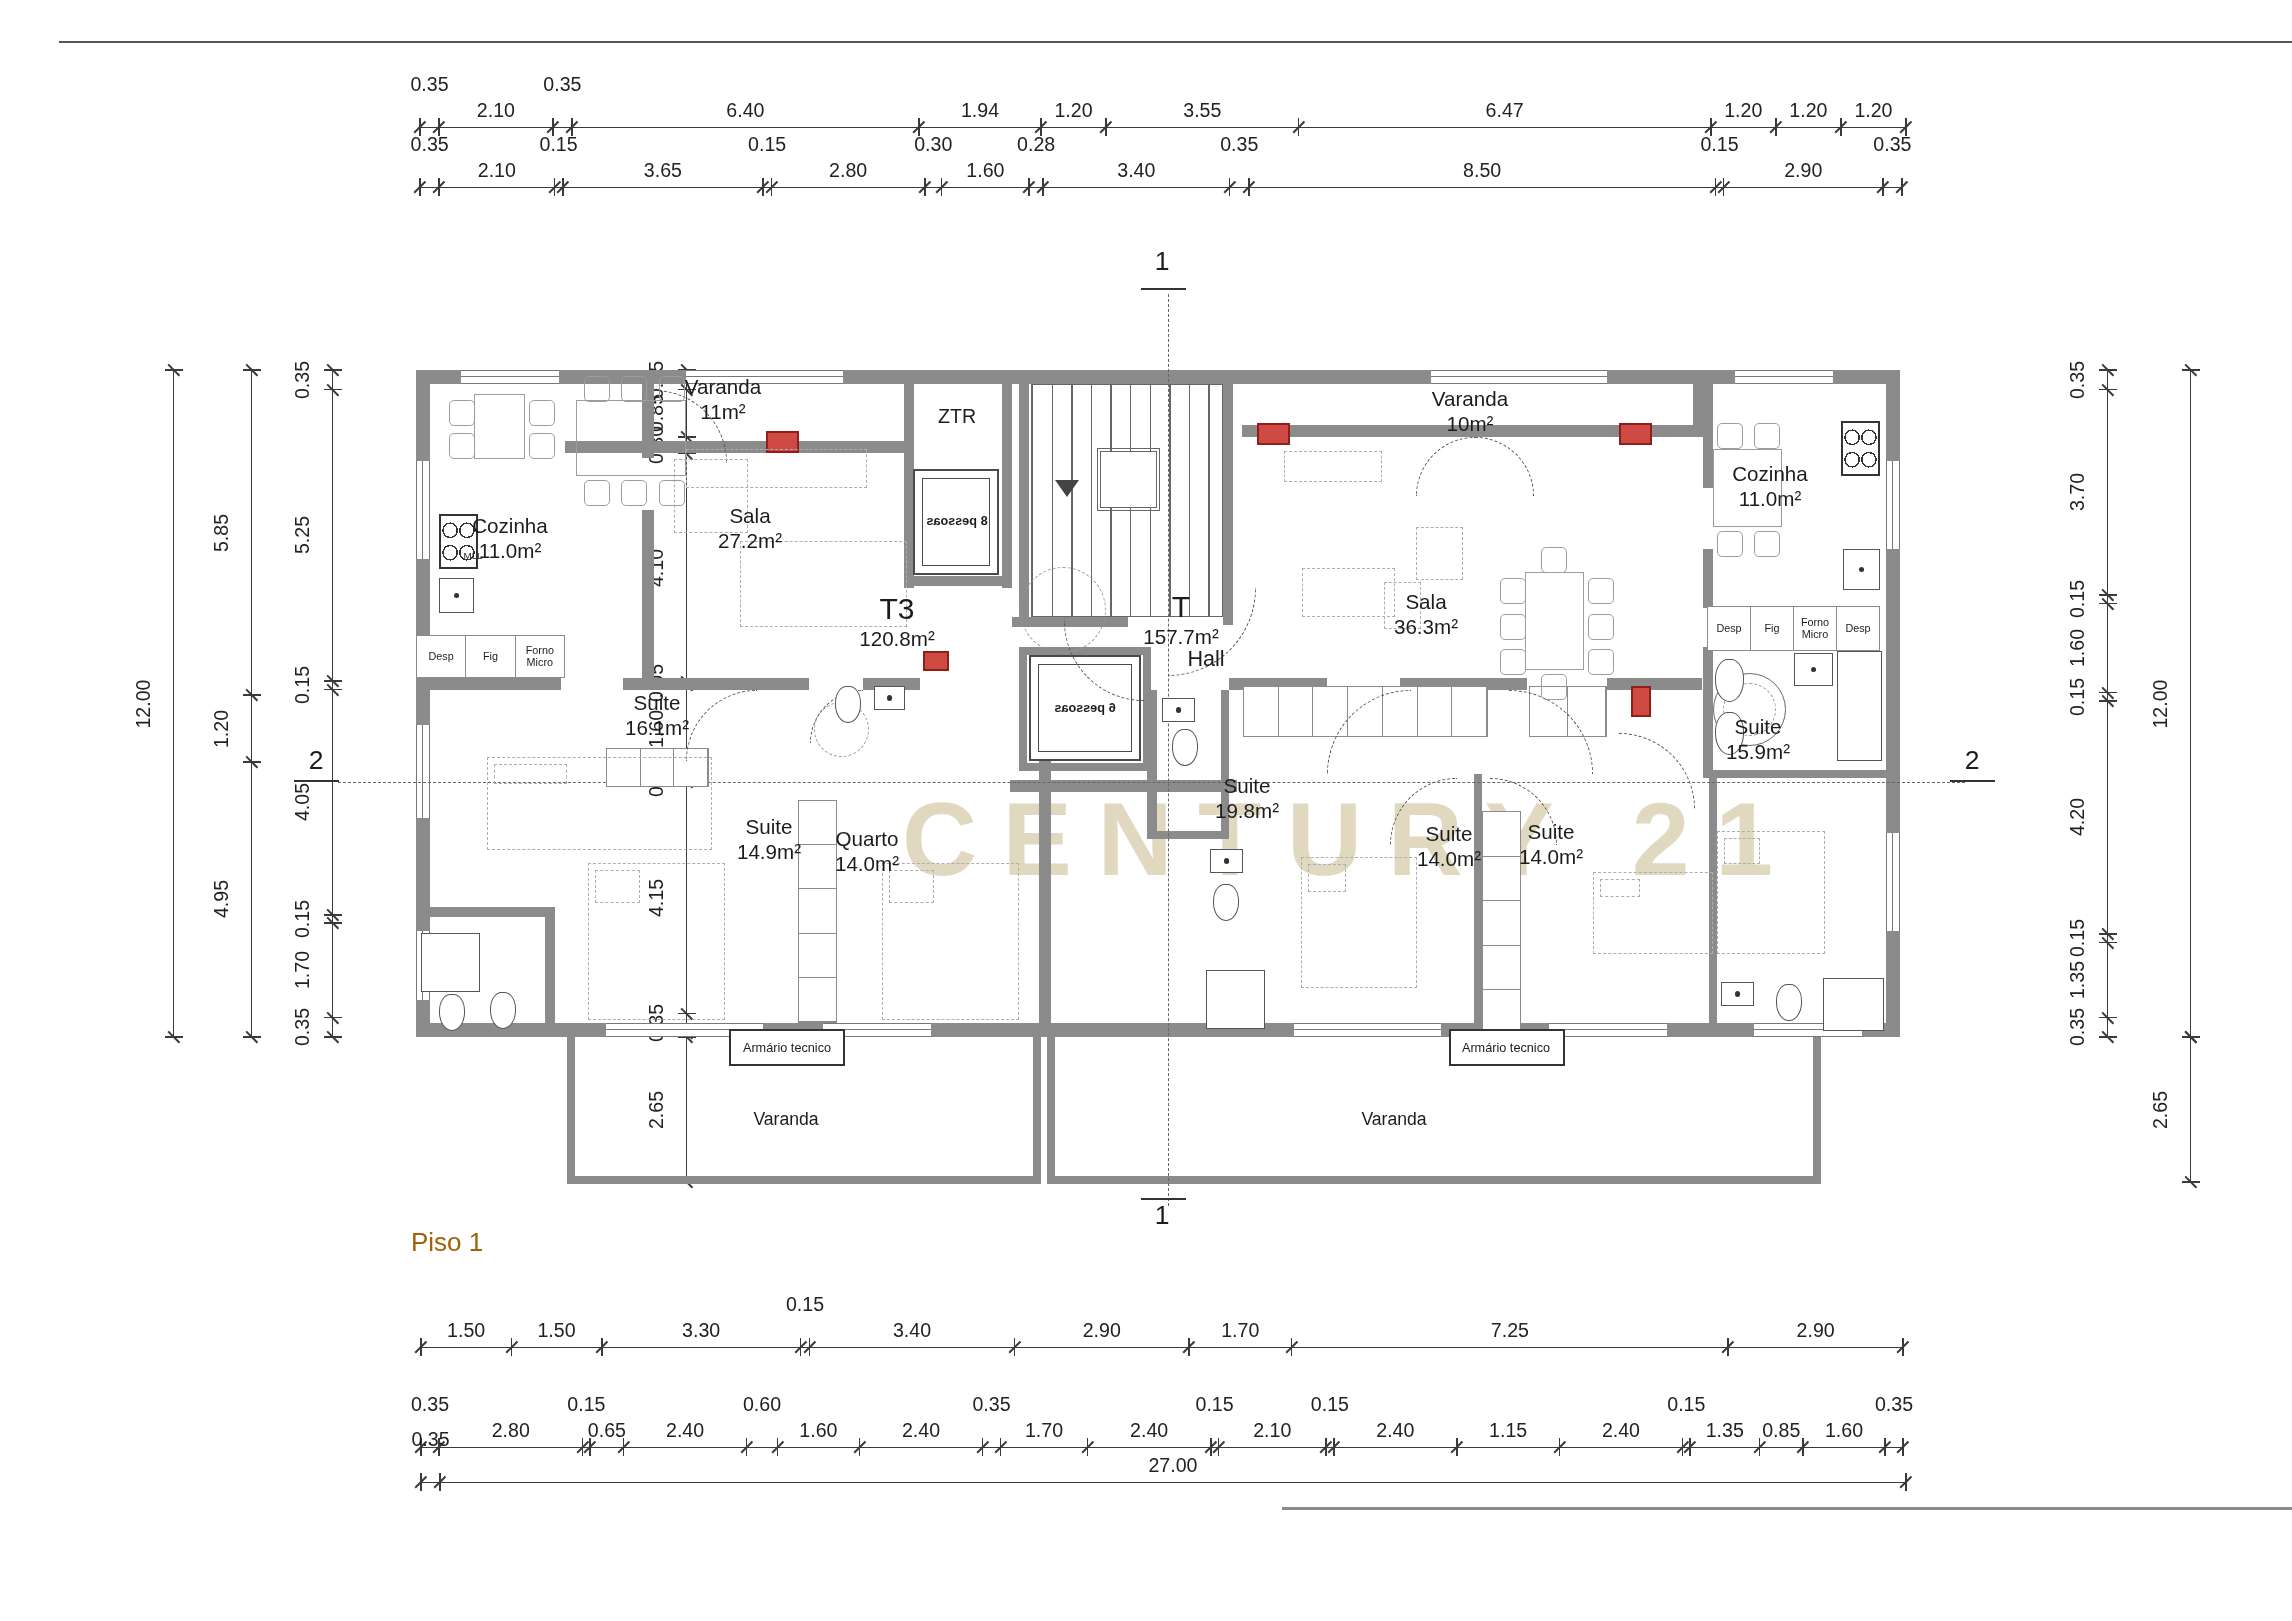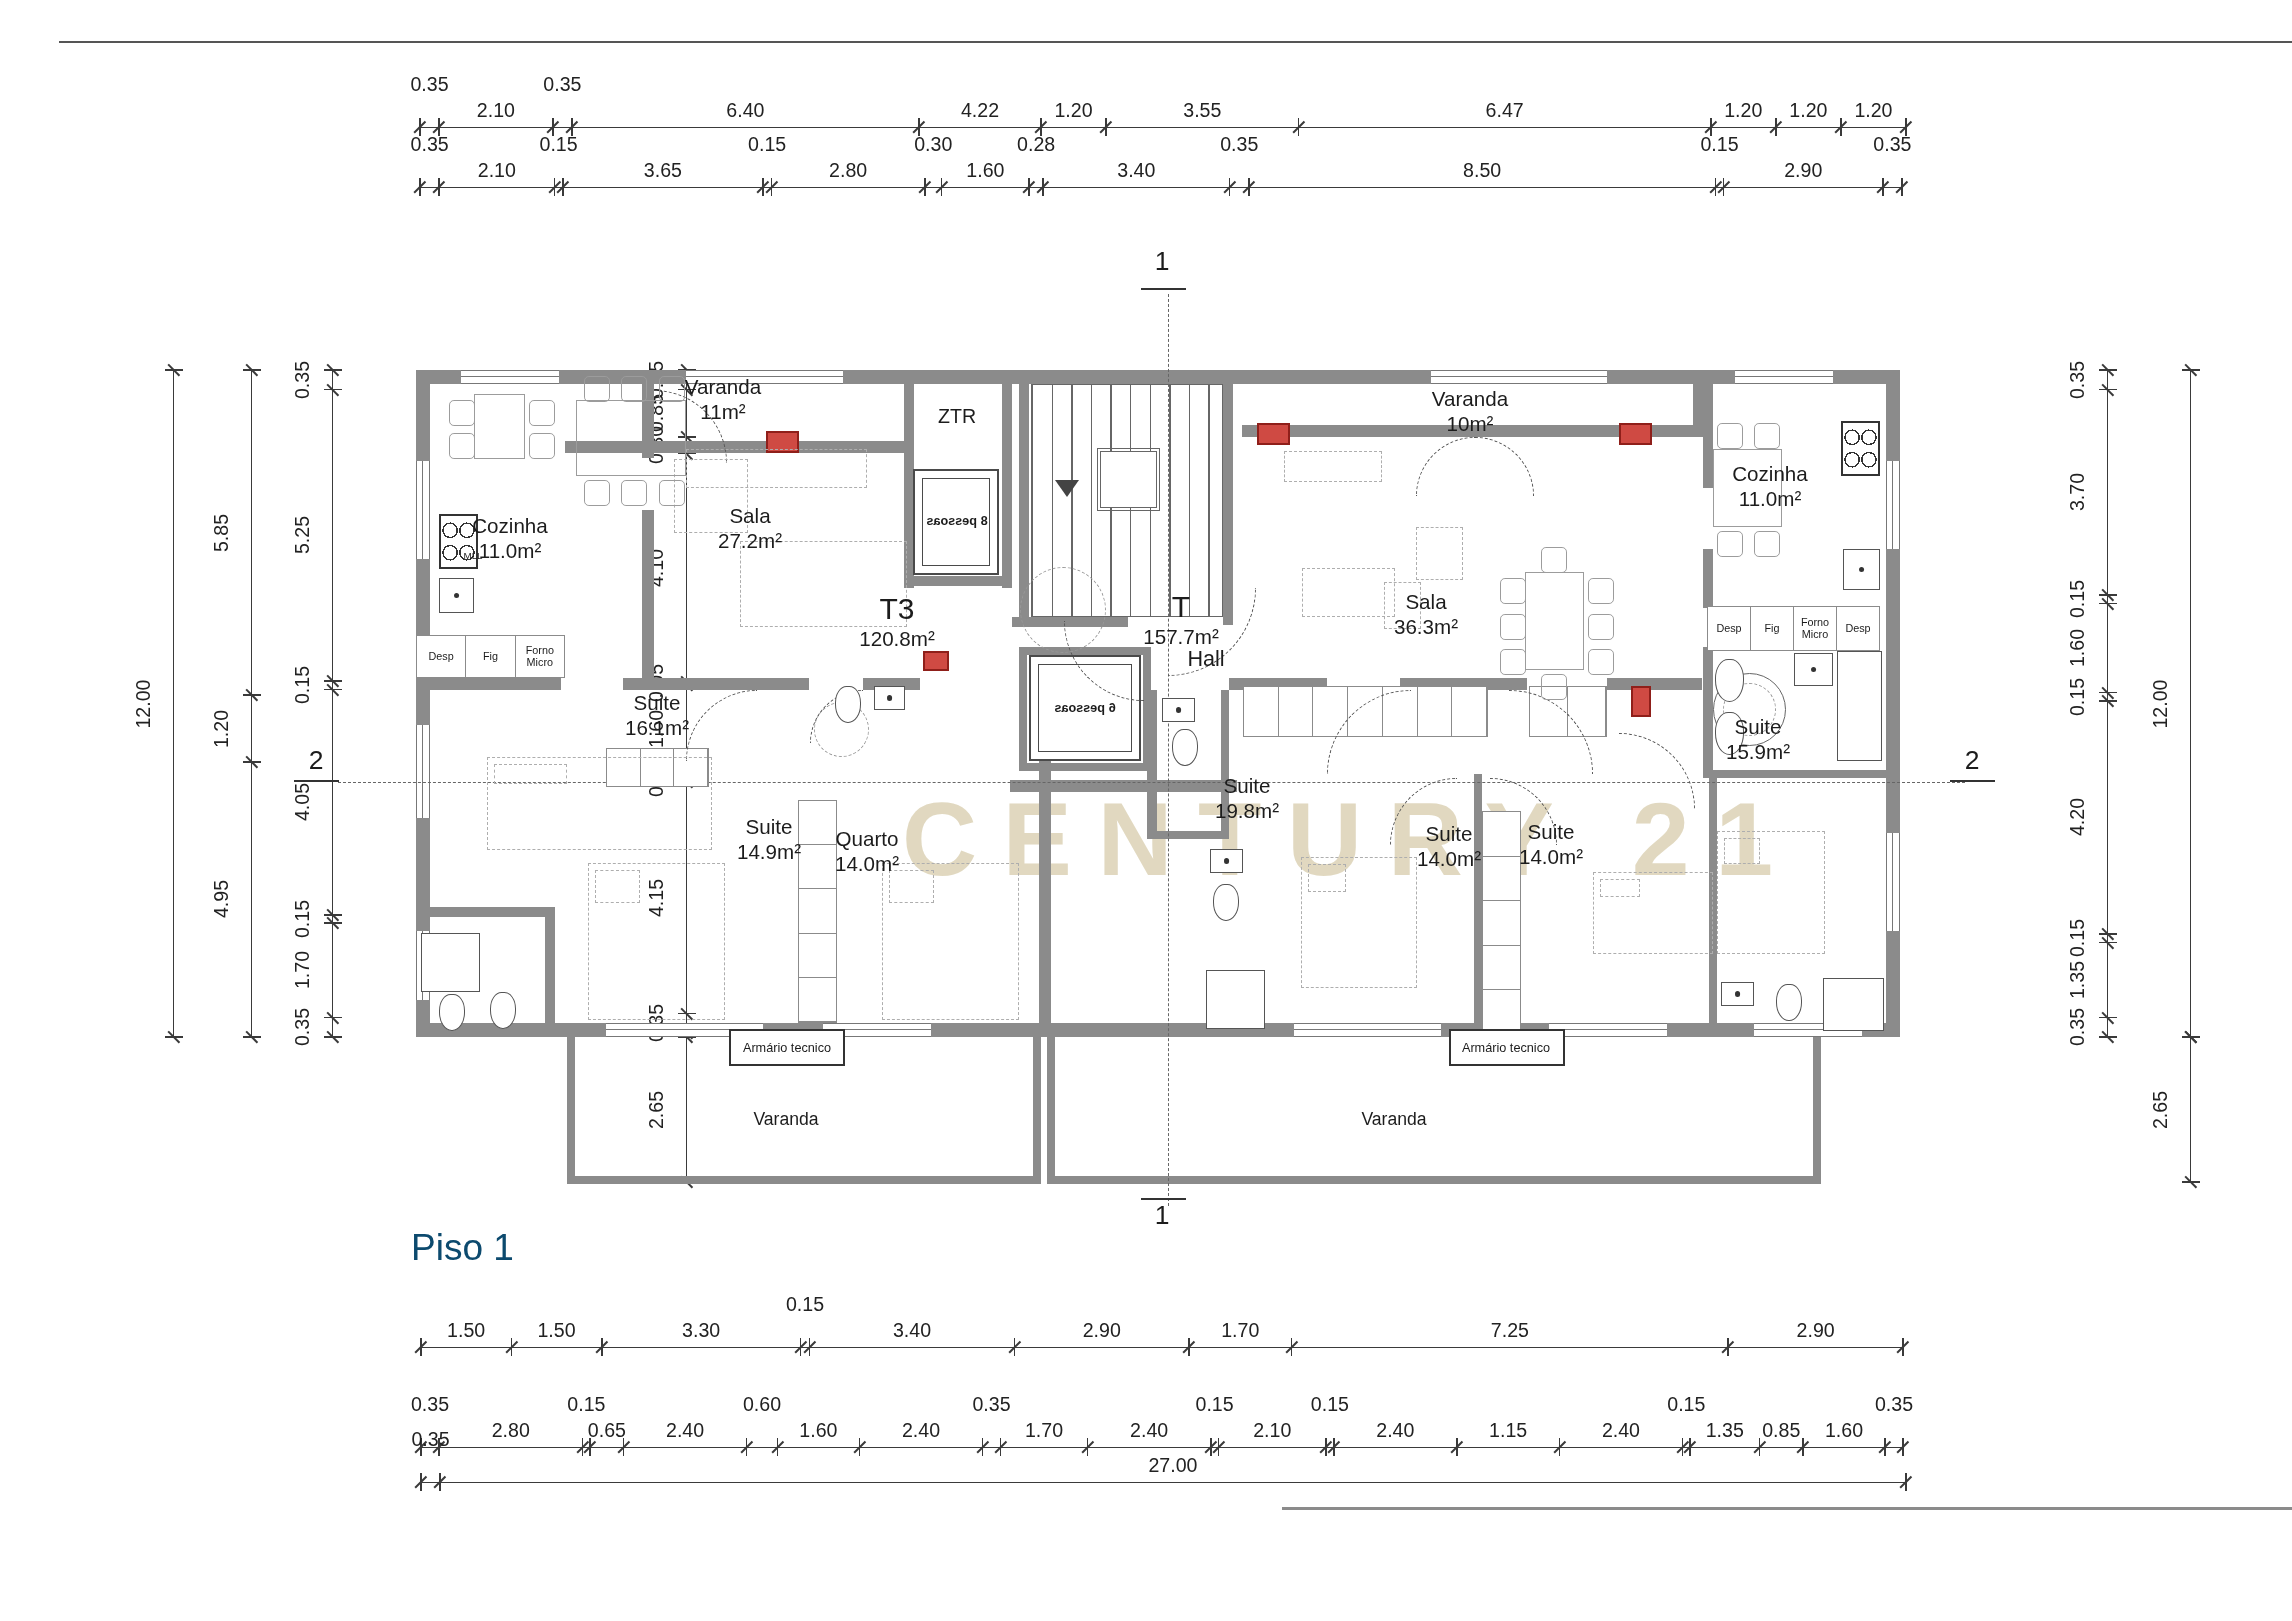--- a/index.html
+++ b/index.html
@@ -26,21 +26,21 @@
   .chain.h .seg>span{left:50%;bottom:4.9px;transform:translateX(-50%)}
   .chain.h .seg.up>span{bottom:31px}
   .chain.v .seg>span{left:-31px;top:50%;transform:translate(-50%,-50%) rotate(-90deg)}
   
   .lab{position:absolute;transform:translate(-50%,-50%);white-space:nowrap;font-size:19.6px;text-align:right}
   .rl{position:absolute;transform:translate(-50%,-50%);text-align:center;font-size:20.6px;line-height:1.2;white-space:nowrap}
   .rl.big>div:first-child{font-size:30px}
   .mir{position:absolute;transform:translate(-50%,-50%) scaleX(-1);font-size:12.7px;font-weight:bold;white-space:nowrap}
   .sec{position:absolute;font-size:26.5px;transform:translate(-50%,-50%)}
   .wm{position:absolute;font-size:104px;font-weight:bold;letter-spacing:25.5px;color:#c9ba8e;opacity:.55}
-  .title{position:absolute;font-size:37px;color:#0c4a6e}
+  .title{position:absolute;font-size:26px;color:#a16207}
   
   .df{position:absolute;border:1.5px dashed #aeaeae;box-sizing:border-box}
   .bed::after{content:"";position:absolute;top:5.9px;left:5.9px;width:32%;height:20%;border:1.2px dashed #aeaeae}
   .tb{position:absolute;border:1.6px solid #9c9c9c;box-sizing:border-box}
   .ch{position:absolute;border:1.6px solid #9c9c9c;width:25.5px;height:25.5px;border-radius:4.9px;box-sizing:border-box}
   .closet{position:absolute;border:1.6px solid #8b8b8b;display:flex;box-sizing:border-box;background:#fff}
   .closet>i{flex:1;border-right:1.2px solid #8b8b8b}
   .closet.v{flex-direction:column}
   .closet.v>i{border-right:none;border-bottom:1.2px solid #8b8b8b}
   .door{position:absolute;box-sizing:border-box}
@@ -87,21 +87,21 @@
       <div class="seg" style="flex-grow: 2.1;">
         <span>2.10</span>
       </div>
       <div class="seg up" style="flex-grow: 0.35;">
         <span>0.35</span>
       </div>
       <div class="seg" style="flex-grow: 6.4;">
         <span>6.40</span>
       </div>
       <div class="seg" style="flex-grow: 2.25;">
-        <span>4.22</span>
+        <span>1.94</span>
       </div>
       <div class="seg" style="flex-grow: 1.2;">
         <span>1.20</span>
       </div>
       <div class="seg" style="flex-grow: 3.55;">
         <span>3.55</span>
       </div>
       <div class="seg" style="flex-grow: 7.6;">
         <span>6.47</span>
       </div>

